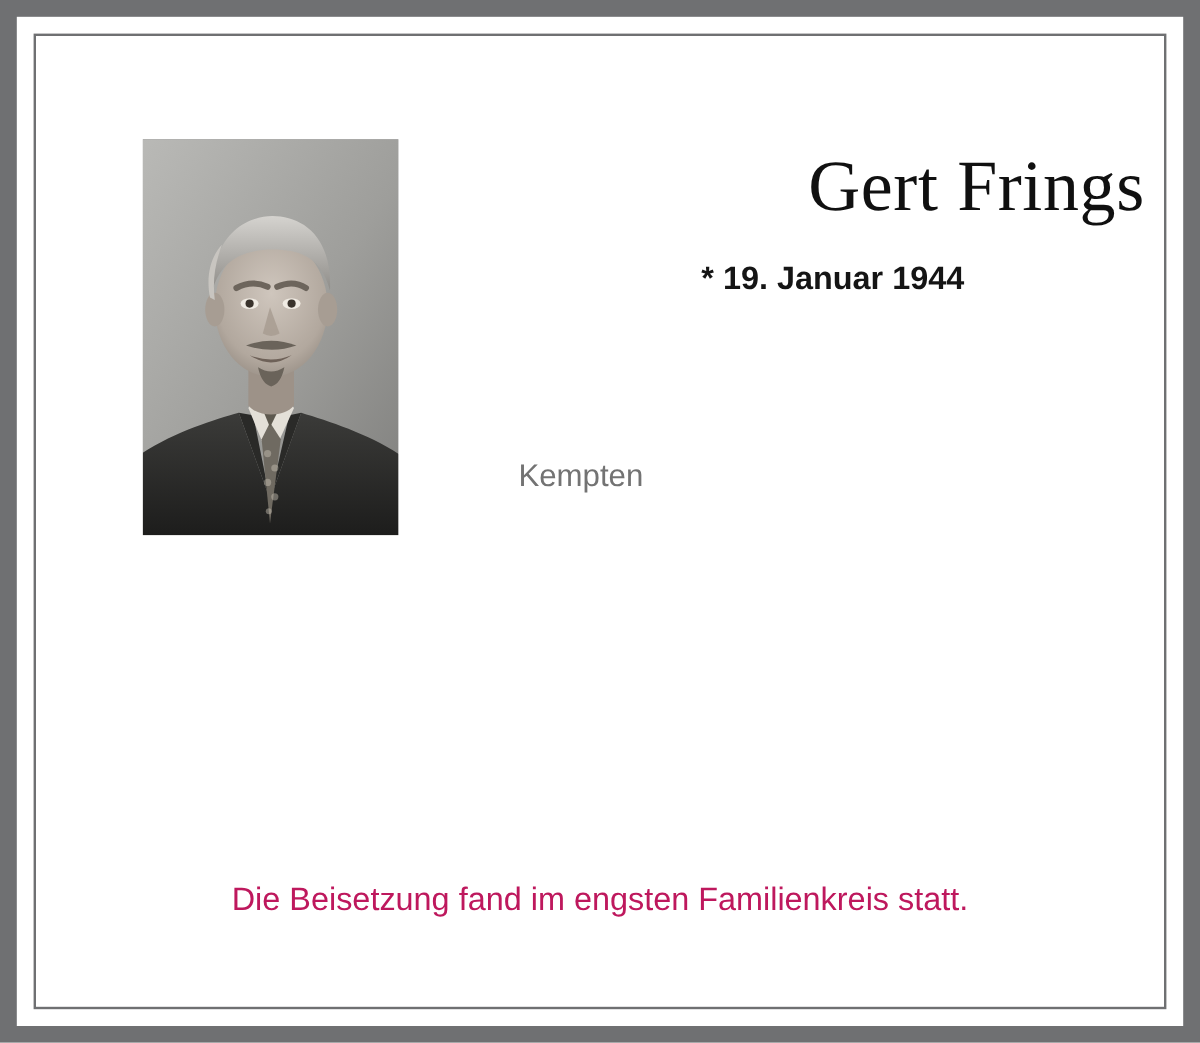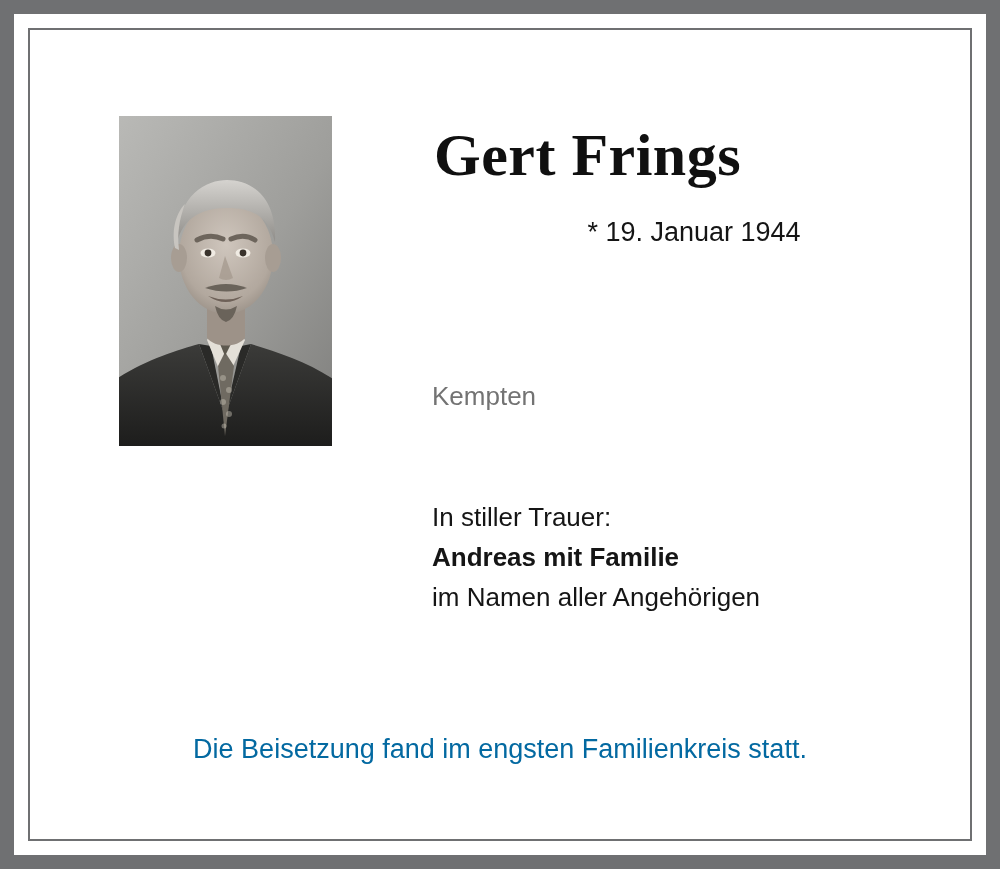--- a/index.html
+++ b/index.html
@@ -53,40 +53,41 @@
   .portrait svg {
     display: block;
   }
 
   
   .name {
     position: absolute;
     left: 420px;
     top: 108px;
     width: 520px;
-    text-align: left;
+    text-align: right;
     font-family: "Liberation Serif", serif;
-    font-weight: bold;
+    font-weight: normal;
     font-size: 60px;
     line-height: 66px;
     color: #101010;
     letter-spacing: 0.5px;
   }
   .dates {
     position: absolute;
     left: 420px;
     top: 196px;
     width: 520px;
     text-align: center;
     font-size: 27px;
     line-height: 44px;
     color: #151515;
   }
   .dates div {
     white-space: nowrap;
+    font-weight: bold;
   }
   .city {
     position: absolute;
     left: 418px;
     top: 367px;
     font-size: 26px;
     color: #737373;
   }
   .mourn {
     position: absolute;
@@ -99,21 +100,21 @@
   .mourn .strong {
     font-weight: bold;
   }
   .footer {
     position: absolute;
     left: 0;
     right: 0;
     top: 720px;
     text-align: center;
     font-size: 27px;
-    color: #0369a1;
+    color: #be185d;
   }
 </style>
 </head>
 <body>
 
 <div class="obituary">
   <div class="inner-frame"></div>
   <div class="content">
 
     <div class="portrait">
@@ -187,22 +188,17 @@
     </div>
 
     <div class="name">Gert Frings</div>
 
     <div class="dates">
       <div>* 19. Januar 1944</div>
     </div>
 
     <div class="city">Kempten</div>
 
-    <div class="mourn">
-      <div>In stiller Trauer:</div>
-      <div class="strong">Andreas mit Familie</div>
-      <div>im Namen aller Angehörigen</div>
-    </div>
 
     <div class="footer">Die Beisetzung fand im engsten Familienkreis statt.</div>
 
   </div>
 </div>
 
 </body></html>

